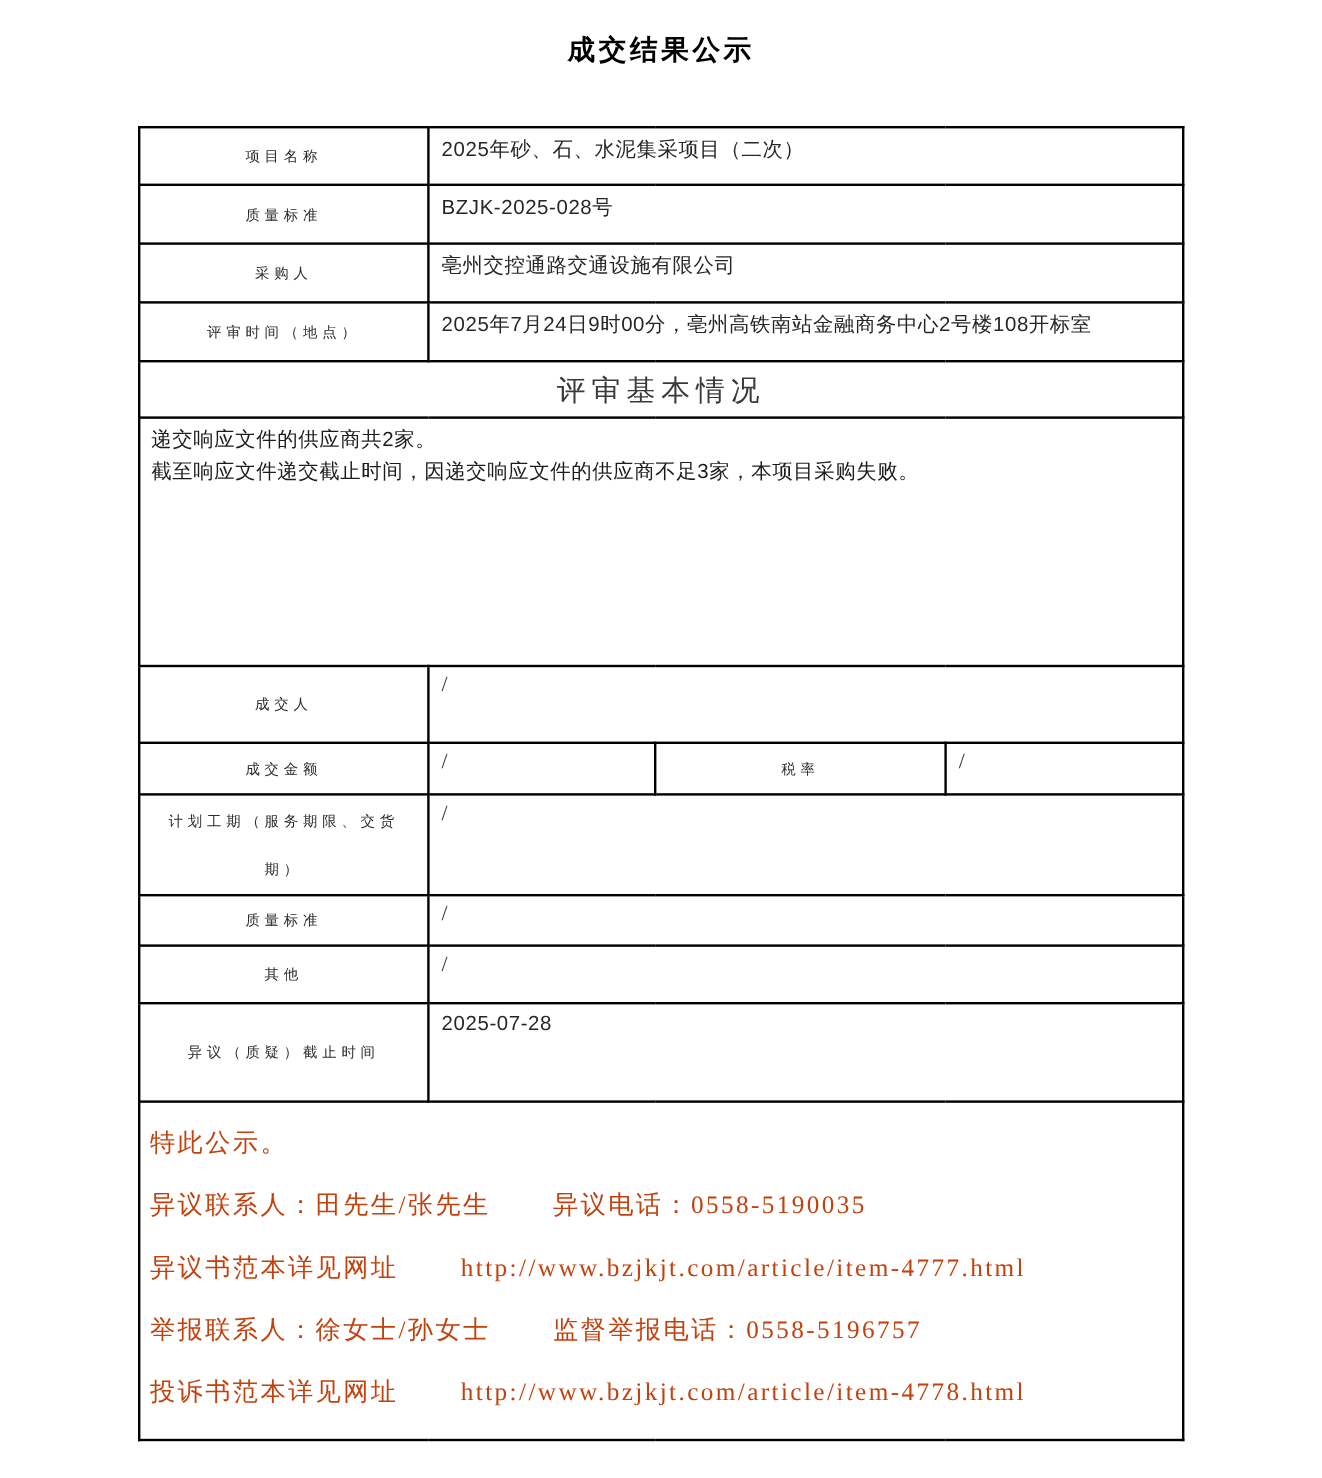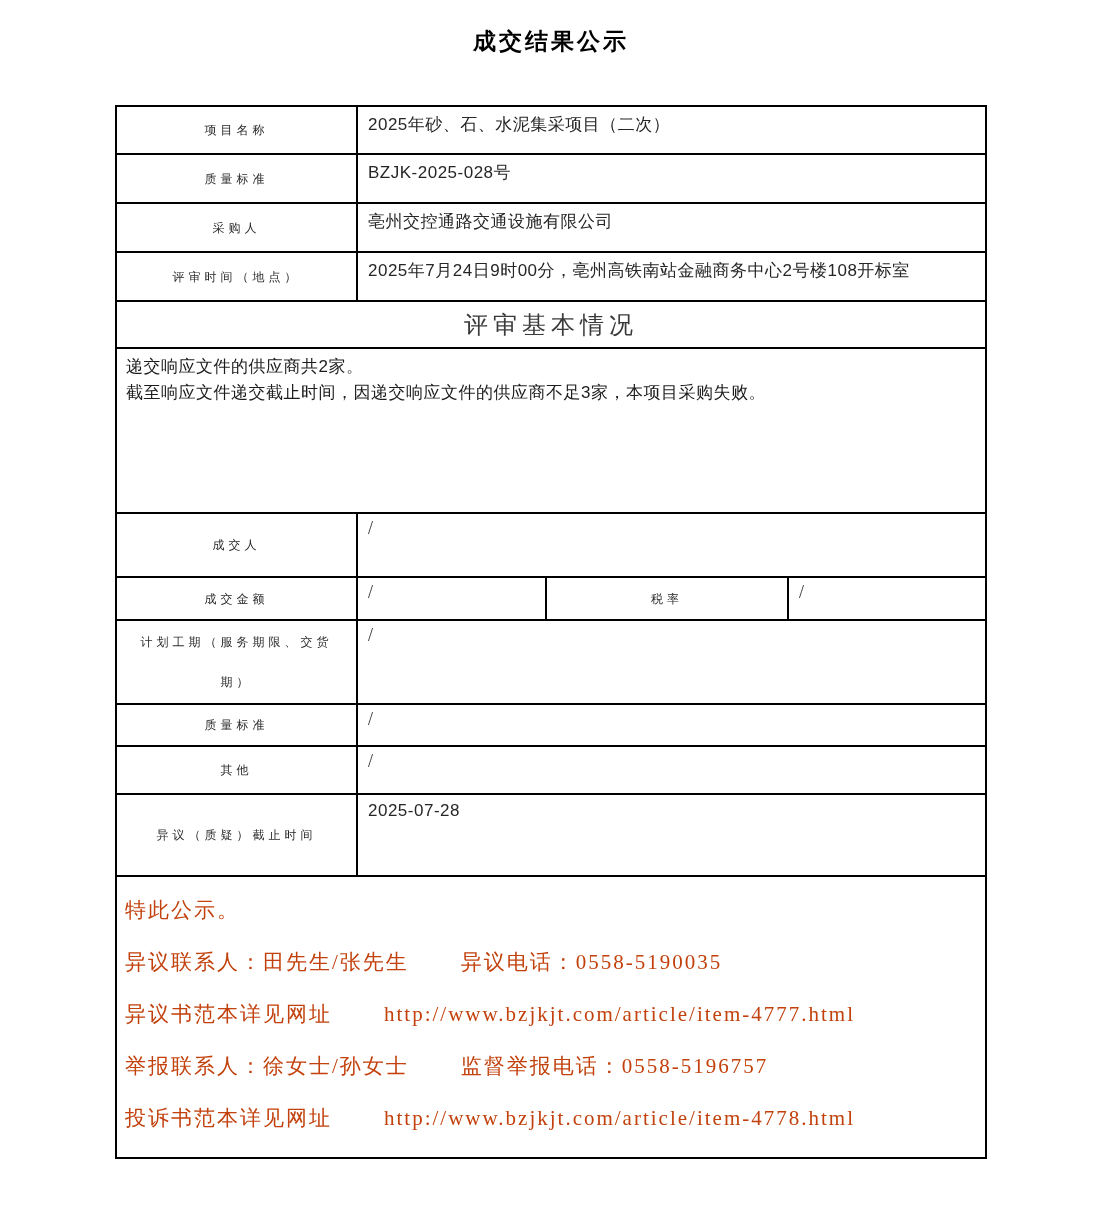--- a/index.html
+++ b/index.html
@@ -46,21 +46,21 @@
   }
   td.footer-cell{
     vertical-align:top;padding:20px 8px 0 8px;
     font-family:"Liberation Serif","DejaVu Serif",serif;
     font-size:21px;color:#c2410c;letter-spacing:2px;
   }
   .footer-line{line-height:26px;margin-bottom:26px;white-space:nowrap;}
   .footer-line .seg-right{margin-left:52px;}
   
   tr.r1{height:48px;} tr.r2{height:49px;} tr.r3{height:49px;} tr.r4{height:49px;}
-  tr.r5{height:47px;} tr.r6{height:165px;} tr.r7{height:64px;} tr.r8{height:43px;}
+  tr.r5{height:47px;} tr.r6{height:207px;} tr.r7{height:64px;} tr.r8{height:43px;}
   tr.r9{height:84px;} tr.r10{height:39px;} tr.r11{height:48px;} tr.r12{height:82px;}
   tr.r13{height:281px;}
 </style>
 </head>
 <body>
 
 <h1 class="page-title">成交结果公示</h1>
 
 <table class="doc-table">
   <colgroup>

